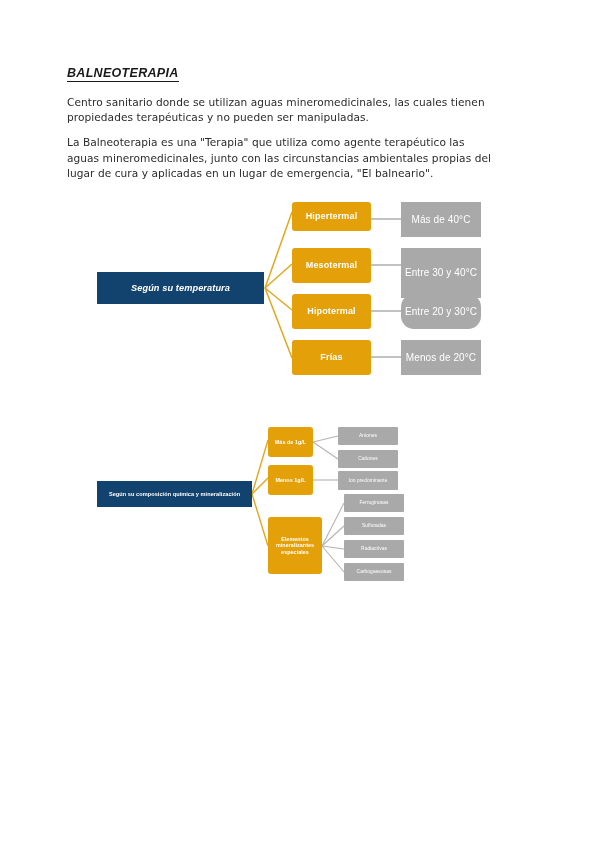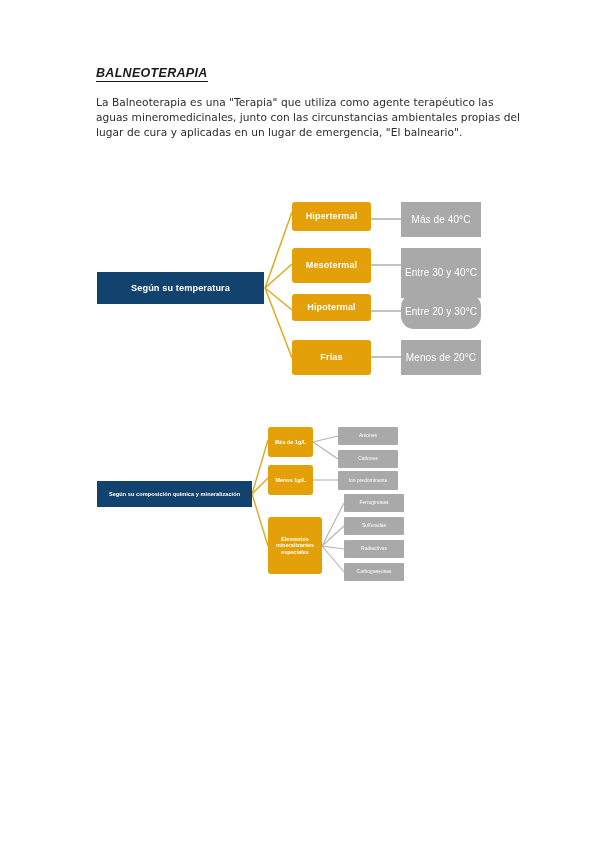--- a/index.html
+++ b/index.html
@@ -19,21 +19,21 @@
 
   .page {
     position: absolute;
     inset: 0;
     background: #ffffff;
   }
 
   
   .text-block {
     position: absolute;
-    left: 96px;
+    left: 67px;
     top: 62px;
     width: 430px;
   }
 
   .doc-title {
     font-family: "Liberation Sans", sans-serif;
     font-size: 12.5px;
     font-weight: bold;
     font-style: italic;
     letter-spacing: 0.3px;
@@ -122,47 +122,48 @@
     border-radius: 1px;
   }
 </style>
 </head>
 <body>
 
 <div class="page">
 
   <div class="text-block">
     <div class="doc-title">BALNEOTERAPIA</div>
+    <p class="para">Centro sanitario donde se utilizan aguas mineromedicinales, las cuales tienen propiedades terapéuticas y no pueden ser manipuladas.</p>
     <p class="para">La Balneoterapia es una "Terapia" que utiliza como agente terapéutico las aguas mineromedicinales, junto con las circunstancias ambientales propias del lugar de cura y aplicadas en un lugar de emergencia, "El balneario".</p>
   </div>
 
   <div class="diagram d1">
 
     <svg class="diagram-svg" width="599" height="848">
 
       <line x1="265" y1="288" x2="292" y2="212" stroke="#e0a81f" stroke-width="1.5"></line>
       <line x1="265" y1="288" x2="292" y2="264" stroke="#e0a81f" stroke-width="1.5"></line>
       <line x1="265" y1="288" x2="292" y2="310" stroke="#e0a81f" stroke-width="1.5"></line>
       <line x1="265" y1="288" x2="292" y2="358" stroke="#e0a81f" stroke-width="1.5"></line>
 
       <line x1="371" y1="219" x2="401" y2="219" stroke="#b3b3b3" stroke-width="1.6"></line>
       <line x1="371" y1="265" x2="401" y2="265" stroke="#b3b3b3" stroke-width="1.6"></line>
       <line x1="371" y1="311" x2="401" y2="311" stroke="#b3b3b3" stroke-width="1.6"></line>
       <line x1="371" y1="357" x2="401" y2="357" stroke="#b3b3b3" stroke-width="1.6"></line>
     </svg>
 
-    <div class="node blue" style="left:97px; top:272px; width:167px; height:32px;">Según su temperatura</div>
+    <div class="node blue" style="left:97px; top:272px; width:167px; height:32px;font-style:italic;">Según su temperatura</div>
 
     <div class="node orange" style="left:292px; top:202px; width:79px; height:29px;text-align:center;">Hipertermal</div>
     <div class="node grey" style="left:401px; top:202px; width:80px; height:35px;">Más de 40°C</div>
 
     <div class="node orange" style="left:292px; top:248px; width:79px; height:35px;">Mesotermal</div>
     <div class="node grey" style="left:401px; top:248px; width:80px; height:50px;">Entre 30 y 40°C</div>
 
-    <div class="node orange" style="left:292px; top:294px; width:79px; height:27px;">Hipotermal</div>
+    <div class="node orange" style="left:292px; top:294px; width:79px; height:35px;">Hipotermal</div>
     <div class="node grey" style="left:401px; top:294px; width:80px; height:35px;border-radius:13px;">Entre 20 y 30°C</div>
 
     <div class="node orange" style="left:292px; top:340px; width:79px; height:35px;">Frías</div>
     <div class="node grey" style="left:401px; top:340px; width:80px; height:35px;">Menos de 20°C</div>
   </div>
 
   <div class="diagram d2">
 
     <svg class="diagram-svg" width="599" height="848">
 

